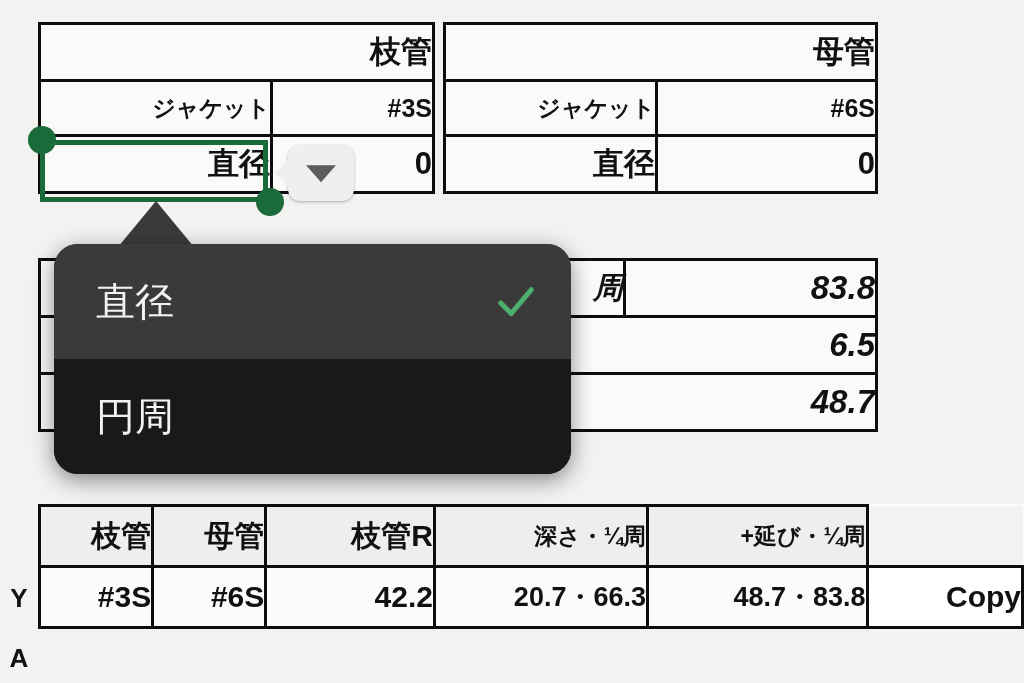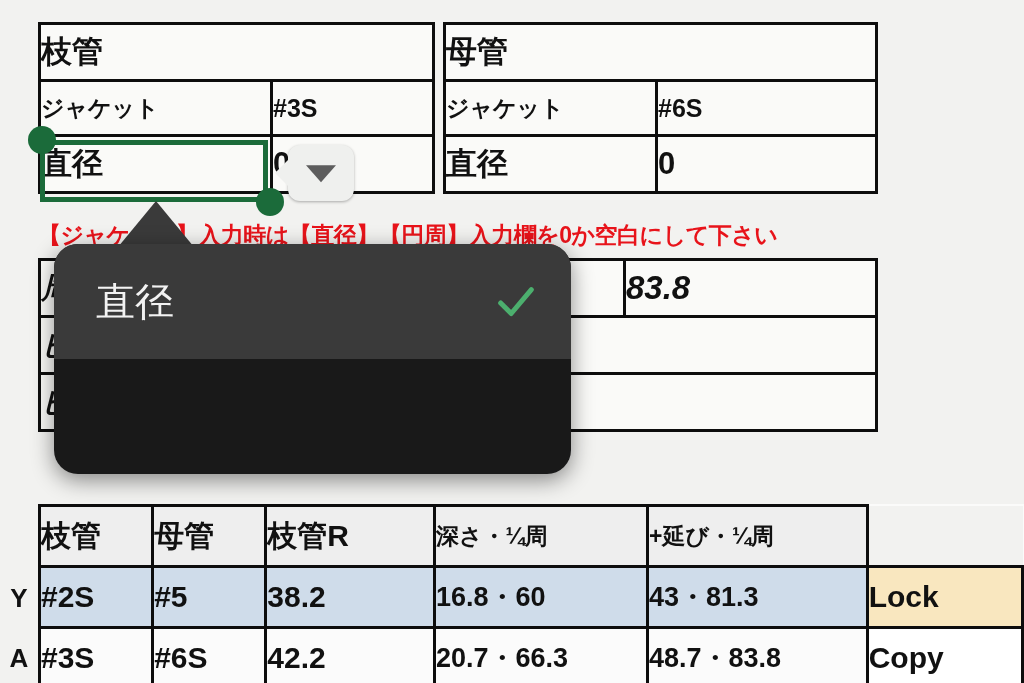--- a/index.html
+++ b/index.html
@@ -23,21 +23,21 @@
 
   
   .tbl {
     position: absolute;
     border-collapse: collapse;
     table-layout: fixed;
     background: #fbfbfa;
   }
   .tbl td {
     border: 3px solid #0d0d0d;
-    text-align: left;
+    text-align: right;
     vertical-align: middle;
     font-weight: bold;
     color: #111;
     padding: 0;
     background: #fafaf8;
     white-space: nowrap;
   }
 
   
   .grp-title {
@@ -272,21 +272,20 @@
         <td class="lbl-jacket">ジャケット</td>
         <td class="cell-tan">#6S</td>
       </tr>
       <tr>
         <td class="lbl-tan">直径</td>
         <td class="cell-green">0</td>
       </tr>
     </tbody>
   </table>
 
-  <div id="warn">【ジャケット】入力時は【直径】【円周】入力欄を0か空白にして下さい</div>
 
   <table class="tbl mid" id="tbl-mid" style="left:38px; top:258px; width:837px;">
     <colgroup>
         <col style="width:250px">
         <col style="width:335px">
         <col style="width:252px">
       </colgroup>
     <tbody>
       <tr>
         <td class="mid-lbl" colspan="2">周</td>
@@ -317,28 +316,20 @@
     </colgroup>
     <tbody>
       <tr>
         <td class="hdr">枝管</td>
         <td class="hdr">母管</td>
         <td class="hdr">枝管R</td>
         <td class="hdr small">深さ・¼周</td>
         <td class="hdr small">+延び・¼周</td>
         <td style="border:none; background:#f2f2f0;"></td>
       </tr>
-      <tr class="rowY">
-        <td class="rowY">#2S</td>
-        <td class="rowY">#5</td>
-        <td class="rowY">38.2</td>
-        <td class="rowY small-v">16.8・60</td>
-        <td class="rowY small-v">43・81.3</td>
-        <td class="btn-lock">Lock</td>
-      </tr>
       <tr class="rowA">
         <td class="rowA">#3S</td>
         <td class="rowA">#6S</td>
         <td class="rowA">42.2</td>
         <td class="rowA small-v">20.7・66.3</td>
         <td class="rowA small-v">48.7・83.8</td>
         <td class="btn-copy">Copy</td>
       </tr>
     </tbody>
   </table>
@@ -353,15 +344,18 @@
   </div>
 
   <div id="popup-arrow"></div>
   <div id="popup">
     <div class="menu-item selected">
       <span class="mlabel">直径</span>
       <svg class="check" viewBox="0 0 24 24">
         <path d="M4 12.5 L9.5 18 L20 5.5" fill="none" stroke="#4caf6e" stroke-width="2.6" stroke-linecap="round" stroke-linejoin="round"></path>
       </svg>
     </div>
+    <div class="menu-item plain">
+      <span class="mlabel">円周</span>
+    </div>
   </div>
 
 </div>
 
 </body></html>

